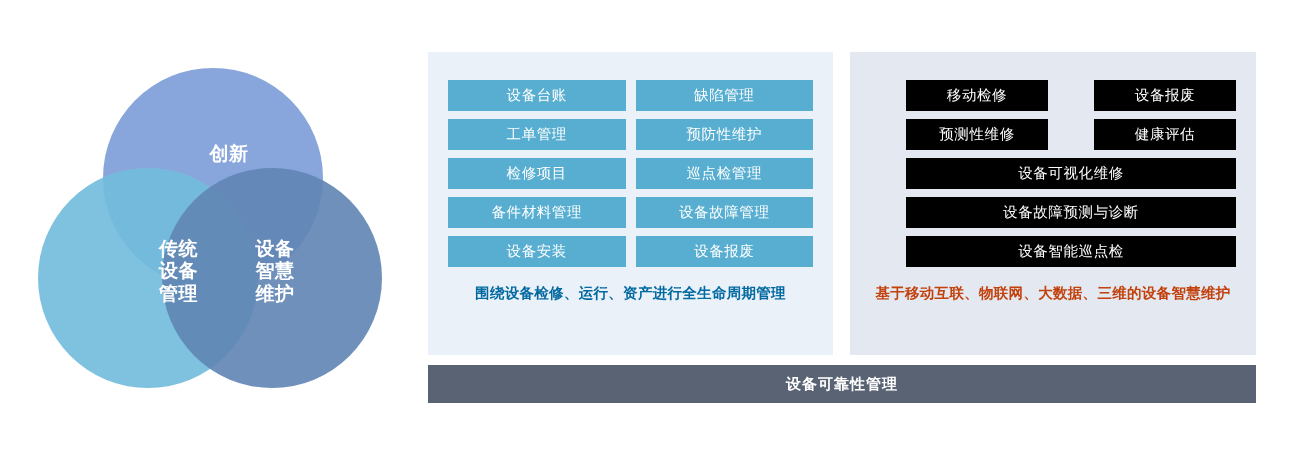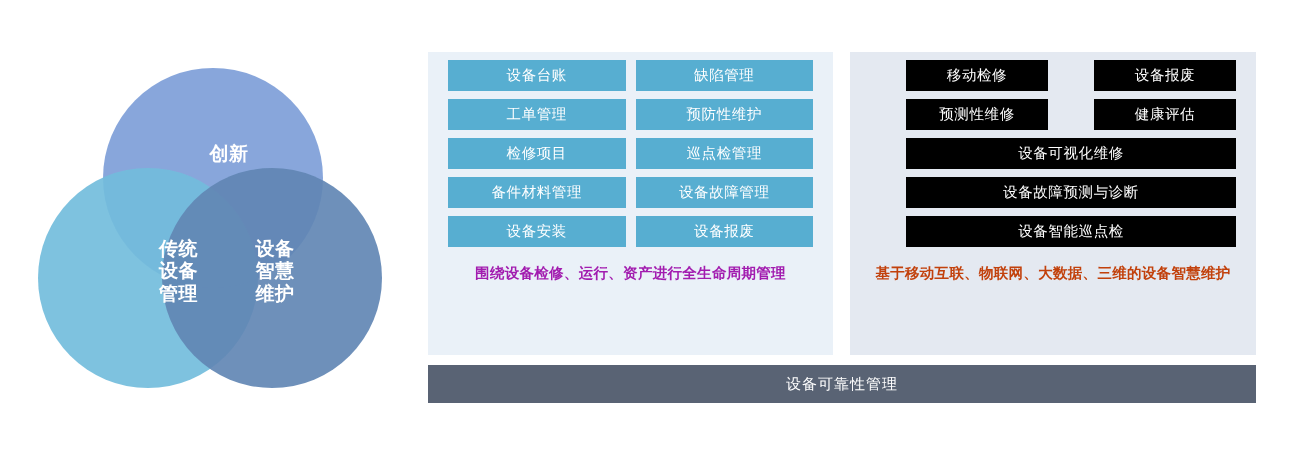--- a/index.html
+++ b/index.html
@@ -65,21 +65,21 @@
     left: 428px;
     top: 0px;
     width: 828px;
     height: 451px;
   }
   .panel {
     position: absolute;
     top: 52px;
     height: 303px;
     box-sizing: border-box;
-    padding: 8px 20px 0 20px;
+    padding: 28px 20px 0 20px;
   }
   #panel-traditional {
     left: 0px;
     width: 405px;
     background: #eaf1f8;
   }
   #panel-smart {
     left: 422px;
     width: 406px;
     background: #e4e9f1;
@@ -114,34 +114,34 @@
   }
 
   .panel-caption {
     margin-top: 16px;
     text-align: center;
     font-size: 14.5px;
     font-weight: bold;
     line-height: 1.5;
     letter-spacing: 0.3px;
   }
-  #panel-traditional .panel-caption { color: #a21caf; }
+  #panel-traditional .panel-caption { color: #0369a1; }
   #panel-smart .panel-caption { color: #c2410c; }
 
   
   #bottom-banner {
     position: absolute;
     left: 0px;
     top: 365px;
     width: 828px;
     height: 38px;
     background: #596374;
     color: #ffffff;
     font-size: 15px;
-    font-weight: normal;
+    font-weight: bold;
     letter-spacing: 1px;
     display: flex;
     align-items: center;
     justify-content: center;
   }
 </style>
 </head>
 <body>
 
 <div id="venn-diagram">

